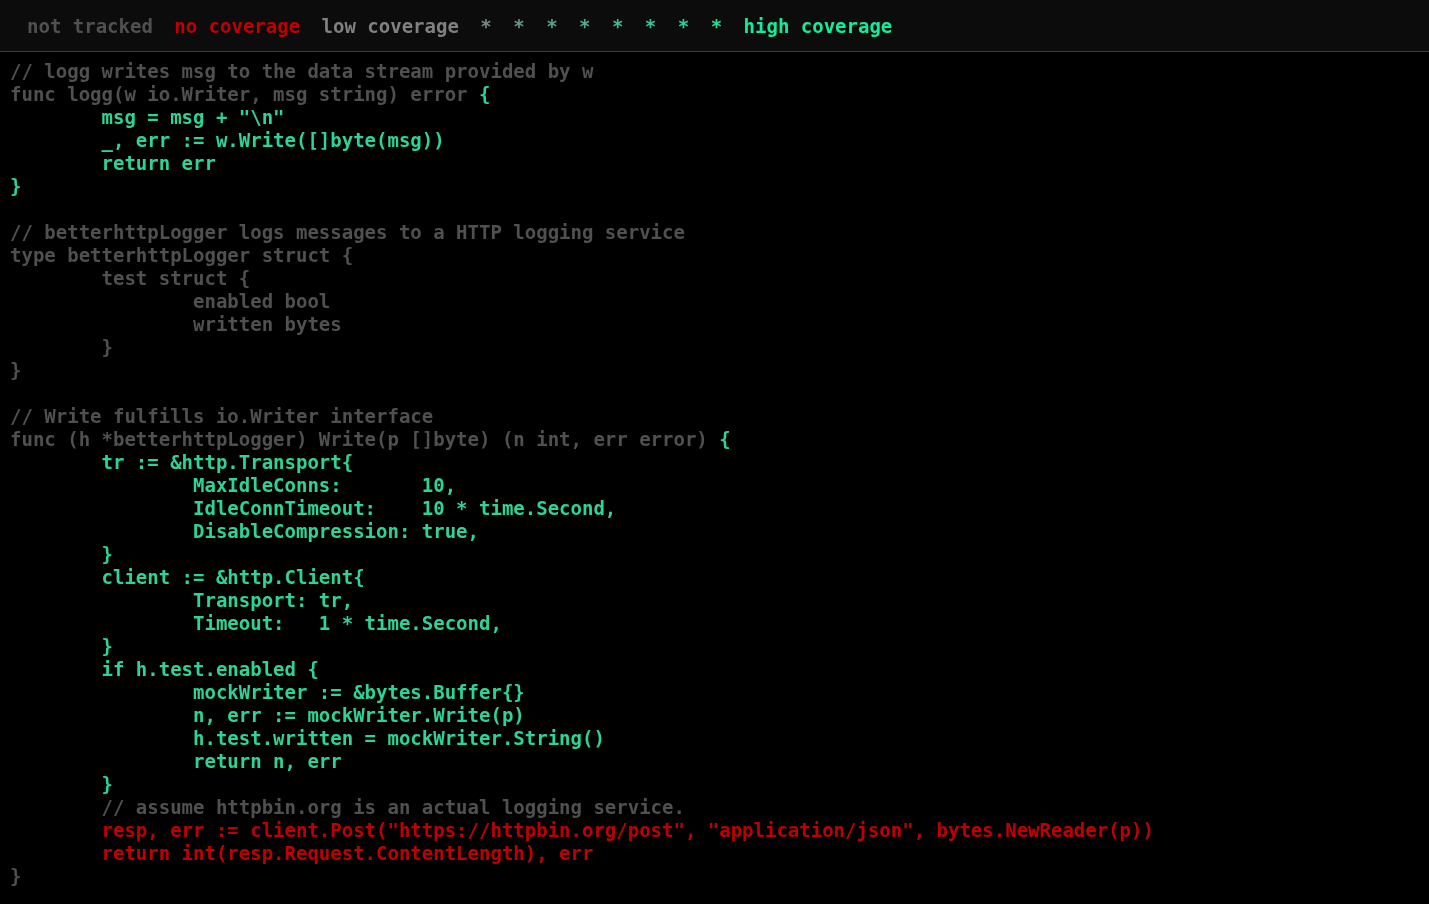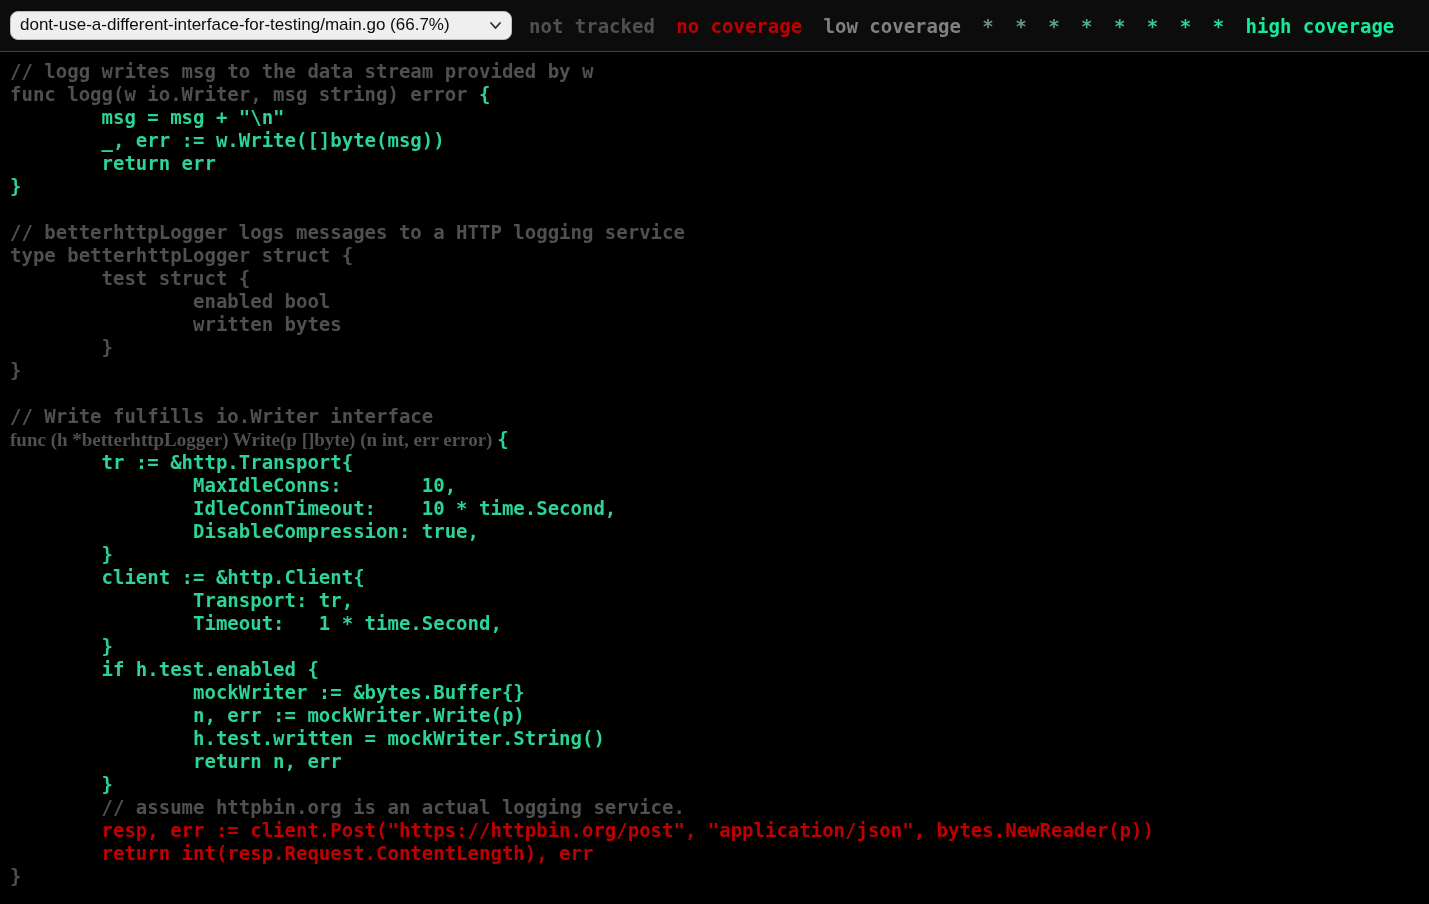--- a/index.html
+++ b/index.html
@@ -65,50 +65,40 @@
     font-weight: bold;
     font-size: 19px;
     line-height: 23px;
     white-space: pre;
   }
 </style>
 </head>
 <body>
 
 <div id="topbar" data-name="topbar">
-  <div class="select-wrap" data-name="file-select-wrapper">
-    <select id="file-select" data-name="file-select">
-      <option data-name="file-select-option">dont-use-a-different-interface-for-testing/main.go (66.7%)</option>
-    </select>
-    <span class="chevron" data-name="chevron-down-icon">
-      <svg width="13" height="13" viewBox="0 0 13 13">
-        <polyline points="2,4 6.5,9 11,4" fill="none" stroke="#2e2e2e" stroke-width="1.8" stroke-linecap="round" stroke-linejoin="round"></polyline>
-      </svg>
-    </span>
-  </div>
   <div id="legend" data-name="coverage-legend"><span data-name="legend-item" style="color: rgb(80, 80, 80);">not tracked</span> <span data-name="legend-item" style="color: rgb(192, 0, 0);">no coverage</span> <span data-name="legend-item" style="color: rgb(128, 128, 128);">low coverage</span> <span data-name="legend-item" style="color: rgb(116, 140, 131);">*</span> <span data-name="legend-item" style="color: rgb(104, 152, 134);">*</span> <span data-name="legend-item" style="color: rgb(92, 164, 137);">*</span> <span data-name="legend-item" style="color: rgb(80, 176, 140);">*</span> <span data-name="legend-item" style="color: rgb(68, 188, 143);">*</span> <span data-name="legend-item" style="color: rgb(56, 200, 146);">*</span> <span data-name="legend-item" style="color: rgb(44, 212, 149);">*</span> <span data-name="legend-item" style="color: rgb(32, 224, 152);">*</span> <span data-name="legend-item" style="color: rgb(20, 236, 155);">high coverage</span></div>
 </div>
 
 <pre id="source-code" data-name="source-code"><span data-name="code-line"><span data-name="code-segment-unt" style="color: rgb(80, 80, 80);">// logg writes msg to the data stream provided by w</span></span>
 <span data-name="code-line"><span data-name="code-segment-unt" style="color: rgb(80, 80, 80);">func logg(w io.Writer, msg string) error </span><span data-name="code-segment-cov8" style="color: rgb(44, 212, 149);">{</span></span>
 <span data-name="code-line"><span data-name="code-segment-cov8" style="color: rgb(44, 212, 149);">        msg = msg + "\n"</span></span>
 <span data-name="code-line"><span data-name="code-segment-cov8" style="color: rgb(44, 212, 149);">        _, err := w.Write([]byte(msg))</span></span>
 <span data-name="code-line"><span data-name="code-segment-cov8" style="color: rgb(44, 212, 149);">        return err</span></span>
 <span data-name="code-line"><span data-name="code-segment-cov8" style="color: rgb(44, 212, 149);">}</span></span>
 <span data-name="code-line"></span>
 <span data-name="code-line"><span data-name="code-segment-unt" style="color: rgb(80, 80, 80);">// betterhttpLogger logs messages to a HTTP logging service</span></span>
 <span data-name="code-line"><span data-name="code-segment-unt" style="color: rgb(80, 80, 80); text-align: center;">type betterhttpLogger struct {</span></span>
 <span data-name="code-line"><span data-name="code-segment-unt" style="color: rgb(80, 80, 80);">        test struct {</span></span>
 <span data-name="code-line"><span data-name="code-segment-unt" style="color: rgb(80, 80, 80);">                enabled bool</span></span>
 <span data-name="code-line"><span data-name="code-segment-unt" style="color: rgb(80, 80, 80);">                written bytes</span></span>
 <span data-name="code-line"><span data-name="code-segment-unt" style="color: rgb(80, 80, 80);">        }</span></span>
 <span data-name="code-line"><span data-name="code-segment-unt" style="color: rgb(80, 80, 80);">}</span></span>
 <span data-name="code-line"></span>
 <span data-name="code-line"><span data-name="code-segment-unt" style="color: rgb(80, 80, 80);">// Write fulfills io.Writer interface</span></span>
-<span data-name="code-line"><span data-name="code-segment-unt" style="color: rgb(80, 80, 80); font-family: Liberation Serif, serif;">func (h *betterhttpLogger) Write(p []byte) (n int, err error) </span><span data-name="code-segment-cov8" style="color: rgb(44, 212, 149);">{</span></span>
+<span data-name="code-line"><span data-name="code-segment-unt" style="color: rgb(80, 80, 80);">func (h *betterhttpLogger) Write(p []byte) (n int, err error) </span><span data-name="code-segment-cov8" style="color: rgb(44, 212, 149);">{</span></span>
 <span data-name="code-line"><span data-name="code-segment-cov8" style="color: rgb(44, 212, 149);">        tr := &amp;http.Transport{</span></span>
 <span data-name="code-line"><span data-name="code-segment-cov8" style="color: rgb(44, 212, 149); text-align: center;">                MaxIdleConns:       10,</span></span>
 <span data-name="code-line"><span data-name="code-segment-cov8" style="color: rgb(44, 212, 149);">                IdleConnTimeout:    10 * time.Second,</span></span>
 <span data-name="code-line"><span data-name="code-segment-cov8" style="color: rgb(44, 212, 149);">                DisableCompression: true,</span></span>
 <span data-name="code-line"><span data-name="code-segment-cov8" style="color: rgb(44, 212, 149);">        }</span></span>
 <span data-name="code-line"><span data-name="code-segment-cov8" style="color: rgb(44, 212, 149);">        client := &amp;http.Client{</span></span>
 <span data-name="code-line"><span data-name="code-segment-cov8" style="color: rgb(44, 212, 149);">                Transport: tr,</span></span>
 <span data-name="code-line"><span data-name="code-segment-cov8" style="color: rgb(44, 212, 149);">                Timeout:   1 * time.Second,</span></span>
 <span data-name="code-line"><span data-name="code-segment-cov8" style="color: rgb(44, 212, 149);">        }</span></span>
 <span data-name="code-line"><span data-name="code-segment-cov8" style="color: rgb(44, 212, 149);">        if h.test.enabled {</span></span>

